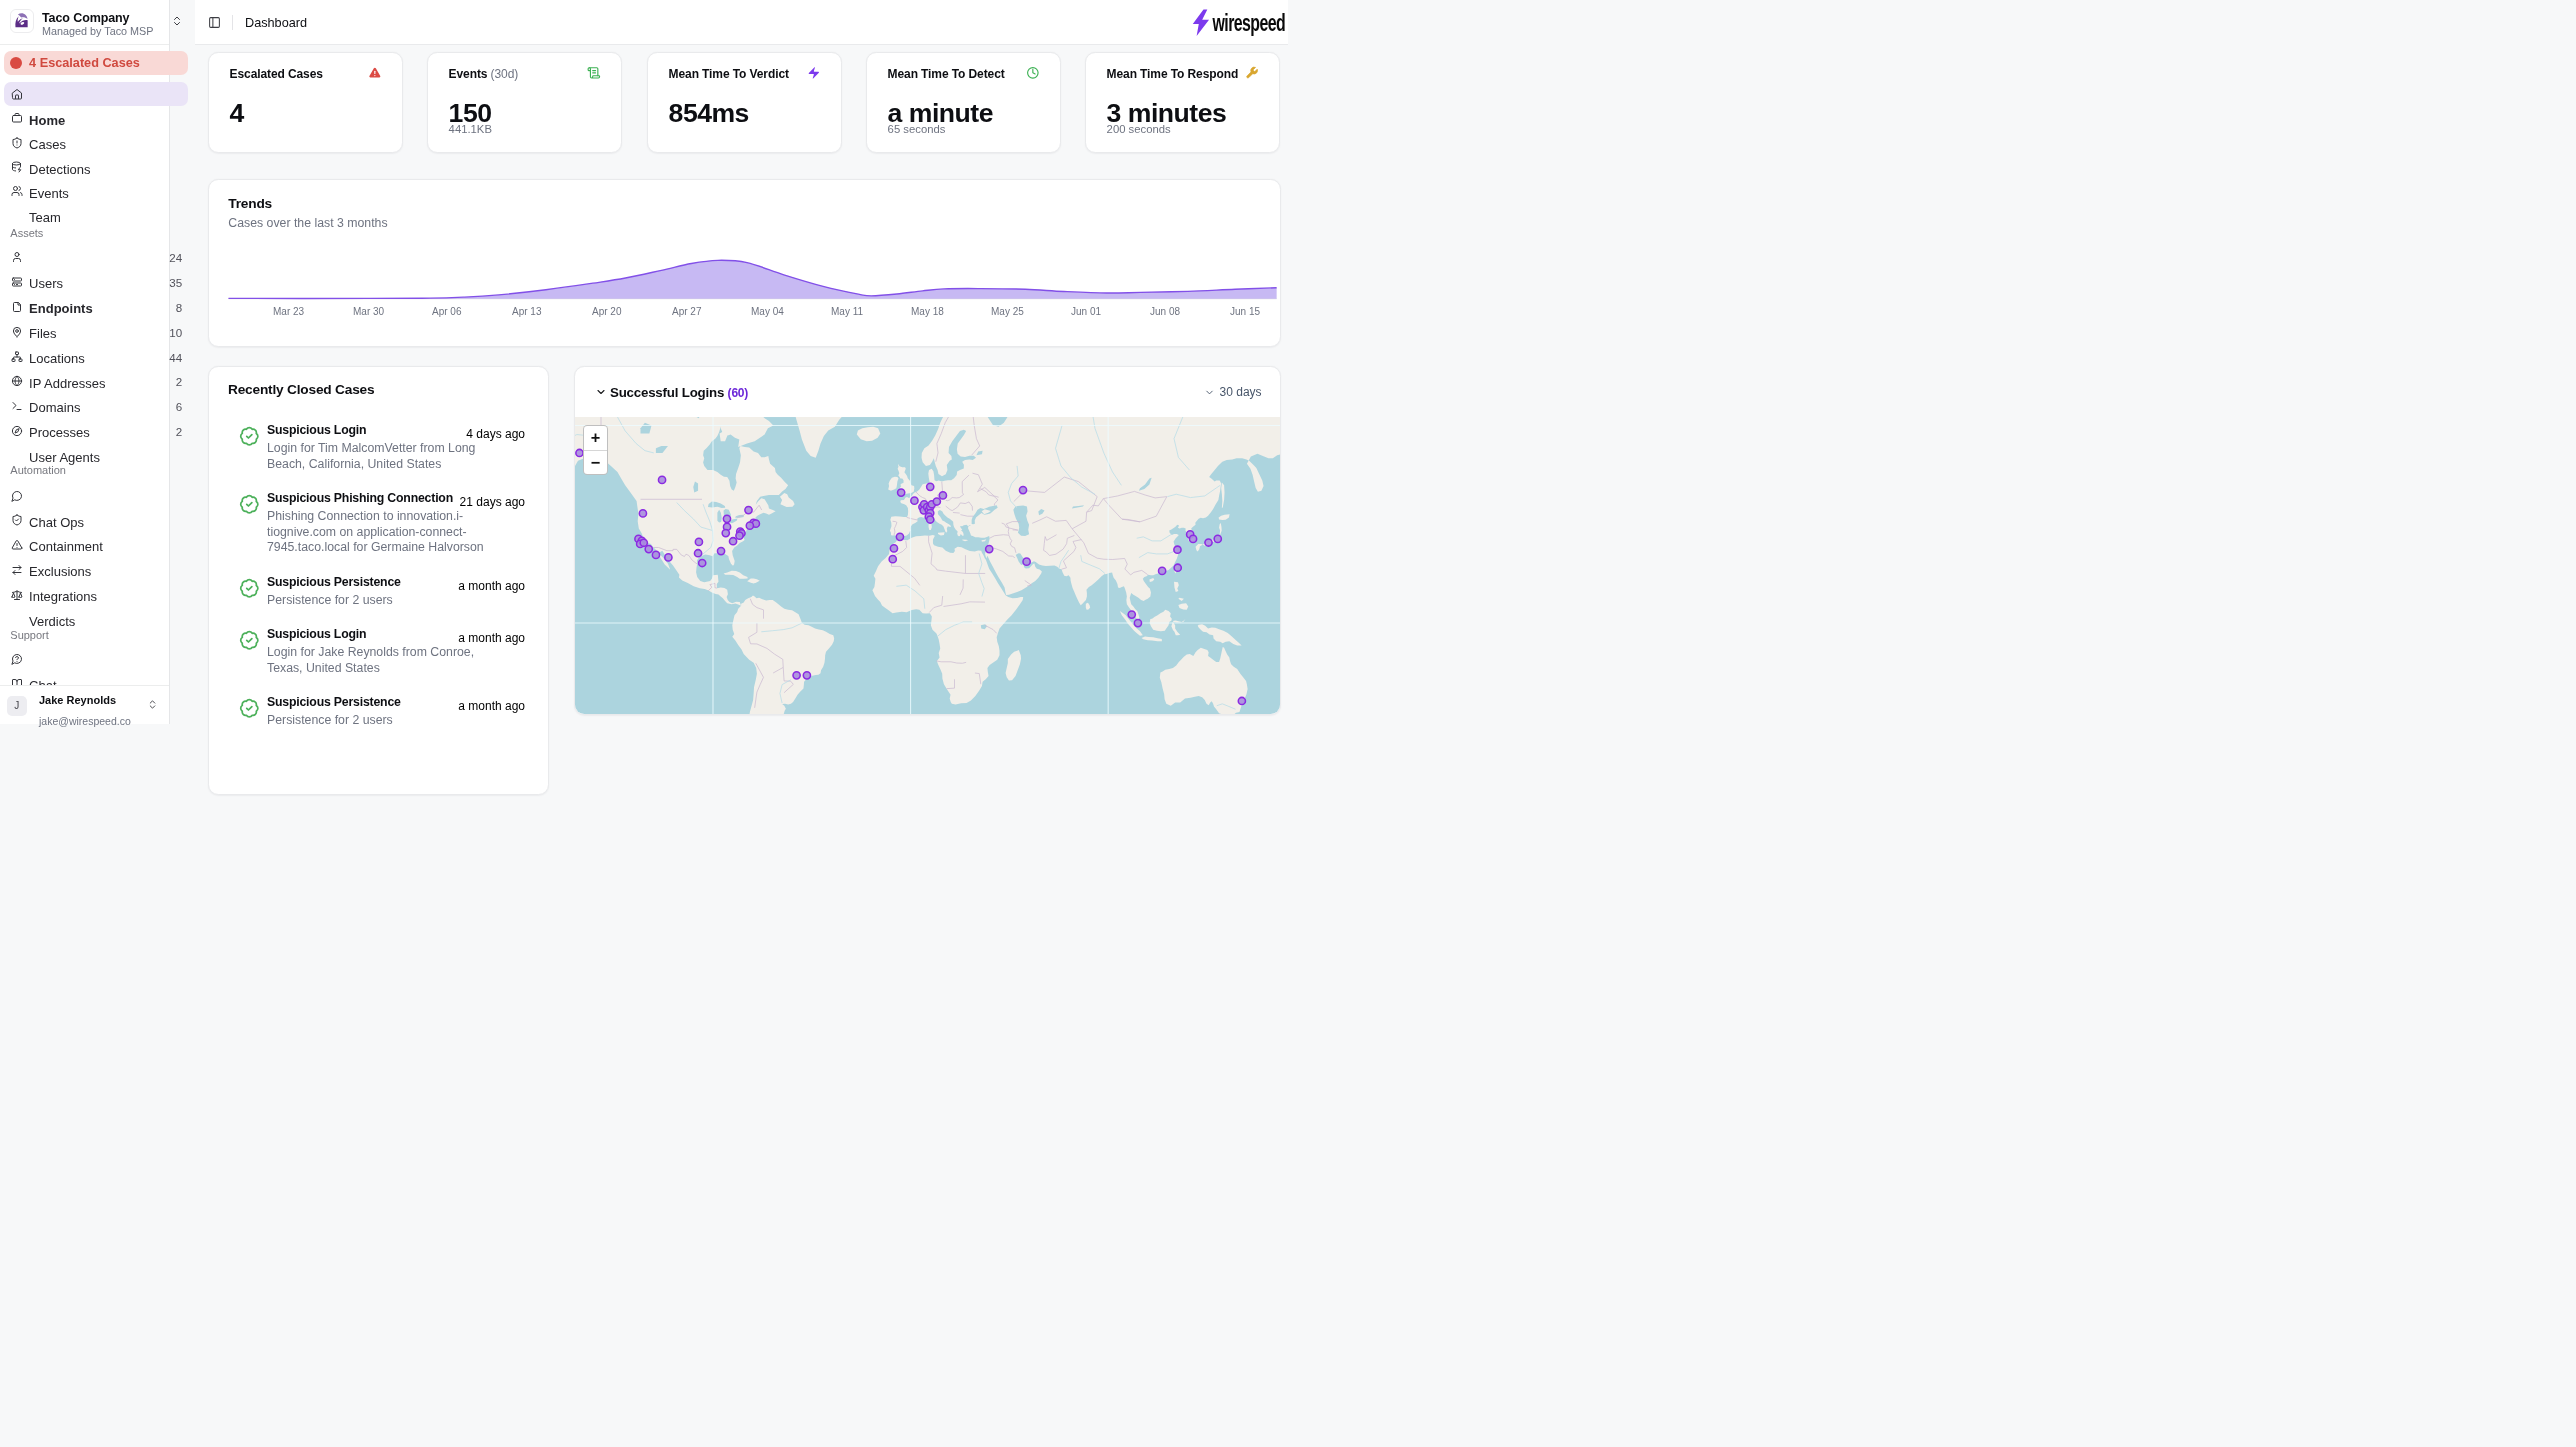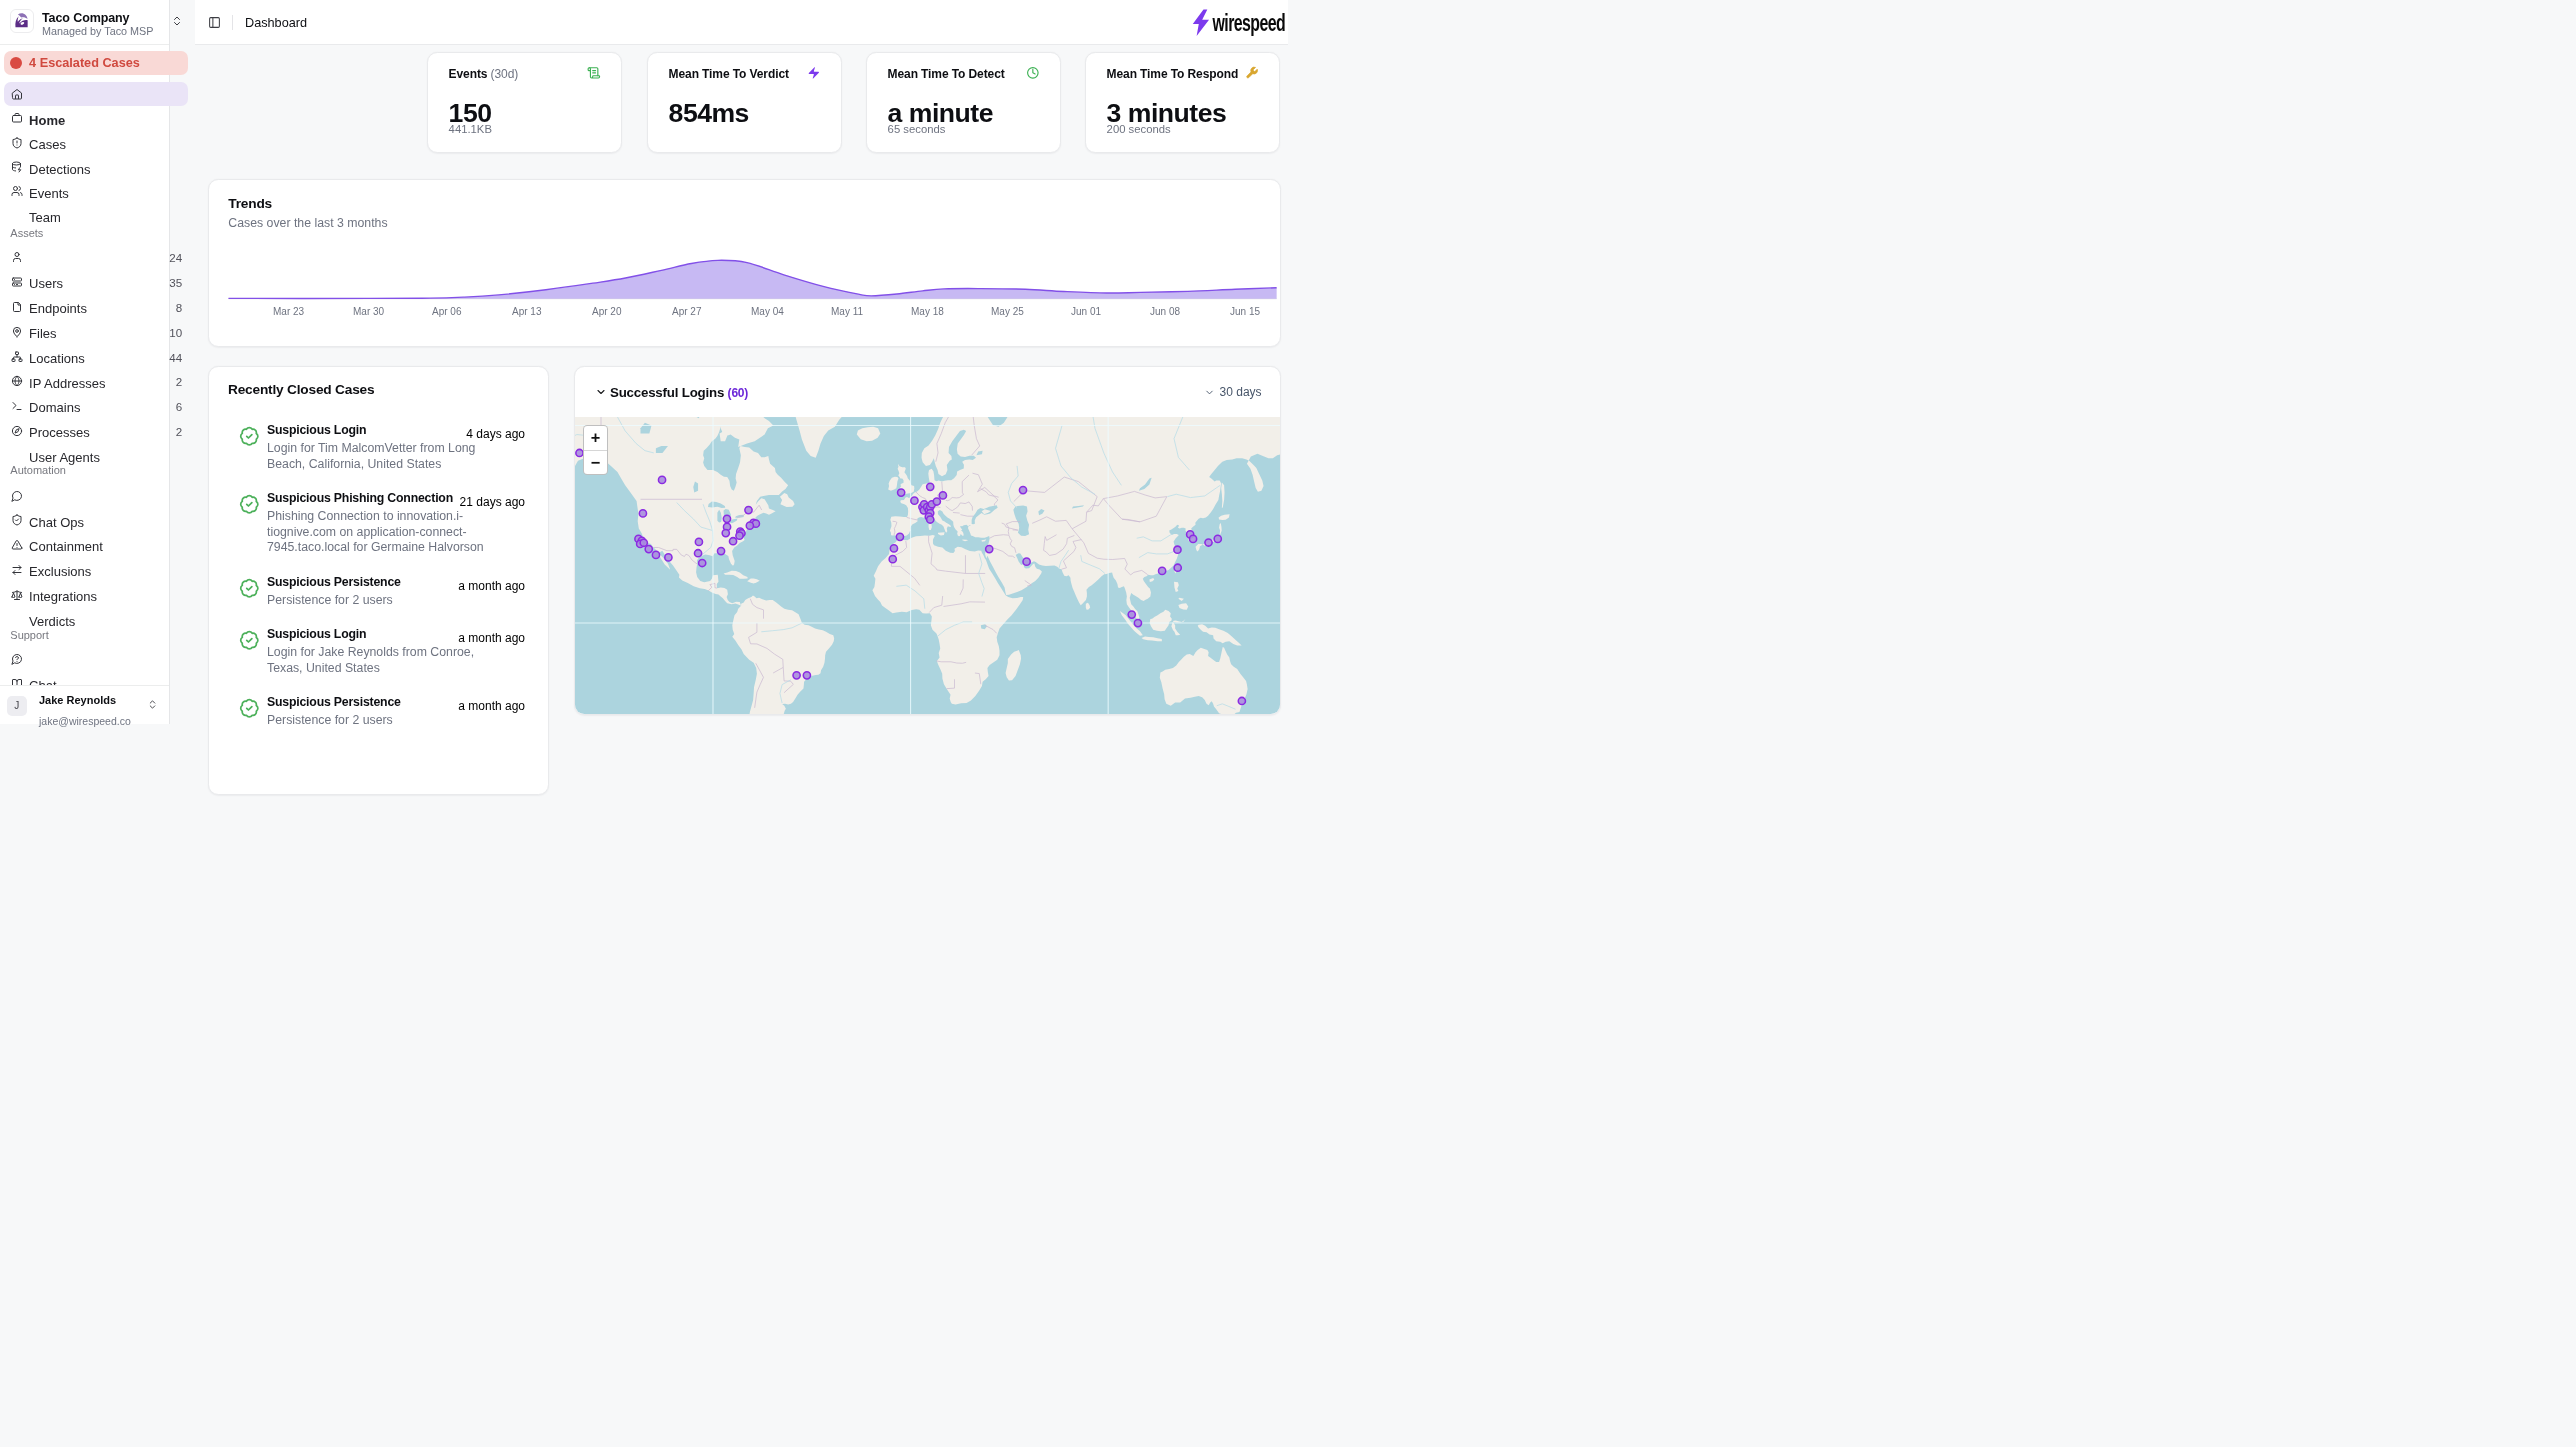--- a/index.html
+++ b/index.html
@@ -131,21 +131,21 @@
         </svg></span>
       <span class="nlab" style="font-weight:400">Users</span>
       <span class="cnt">24</span>
     </div>
     <div class="nav" style="top:270px;">
       <span class="nico"><svg viewBox="0 0 24 24" width="12" height="12" fill="none" stroke="#33343a" stroke-width="2" stroke-linecap="round" stroke-linejoin="round" style="">
           <rect x="3" y="4" width="18" height="6" rx="1.5"></rect>
           <rect x="3" y="14" width="18" height="6" rx="1.5"></rect>
           <path d="M7 7h.01M7 17h.01M11 17h2"></path>
         </svg></span>
-      <span class="nlab" style="font-weight:400">Endpoints</span>
+      <span class="nlab" style="font-weight:700">Endpoints</span>
       <span class="cnt">35</span>
     </div>
     <div class="nav" style="top:295px;">
       <span class="nico"><svg viewBox="0 0 24 24" width="12" height="12" fill="none" stroke="#33343a" stroke-width="2" stroke-linecap="round" stroke-linejoin="round" style="">
           <path d="M14 3H7a2 2 0 0 0-2 2v14a2 2 0 0 0 2 2h10a2 2 0 0 0 2-2V8z"></path>
           <path d="M14 3v5h5"></path>
         </svg></span>
       <span class="nlab" style="font-weight:400">Files</span>
       <span class="cnt">8</span>
     </div>
@@ -264,20 +264,29 @@
         <path d="M9 3v18"></path>
       </svg></span>
   <span class="div"></span>
   <span class="ttl">Dashboard</span>
   <svg id="logo" width="96" height="27.4" viewBox="0 0 112 32">
     <path d="M14.5 0.5 L2 17.5 H9 L6.5 31.5 L21 12.5 H13 L19 0.5 Z" fill="#7c3aed"></path>
     <text x="25" y="26" font-family="Liberation Sans" font-size="29" font-weight="700" letter-spacing="-1" fill="#0a0a0a" textLength="85" lengthAdjust="spacingAndGlyphs">wirespeed</text>
   </svg>
 </div>
 <main>
+  <div class="card stat" style="left:208px">
+      <div class="stitle">Escalated Cases</div>
+      <span class="sic"><svg viewBox="0 0 24 24" width="13.7" height="13.7" fill="none" style="">
+          <path d="m21.73 18-8-14a2 2 0 0 0-3.48 0l-8 14A2 2 0 0 0 4 20h16a2 2 0 0 0 1.73-2z" fill="#dc4b45"></path>
+          <path d="M12 9.2v4" stroke="#fff" stroke-width="2" stroke-linecap="round"></path>
+          <path d="M12 16.8h.01" stroke="#fff" stroke-width="2.2" stroke-linecap="round"></path>
+        </svg></span>
+      <div class="snum">4</div>
+    </div>
     <div class="card stat" style="left:427px">
       <div class="stitle">Events <span class="tmut">(30d)</span></div>
       <span class="sic"><svg viewBox="0 0 24 24" width="13.7" height="13.7" fill="none" stroke="#3cb153" stroke-width="2" stroke-linecap="round" stroke-linejoin="round" style="">
           <path d="M15 12h-5"></path>
           <path d="M15 8h-5"></path>
           <path d="M19 17V5a2 2 0 0 0-2-2H4"></path>
           <path d="M8 21h12a2 2 0 0 0 2-2v-1a1 1 0 0 0-1-1H11a1 1 0 0 0-1 1v1a2 2 0 1 1-4 0V5a2 2 0 1 0-4 0v2a1 1 0 0 0 1 1h3"></path>
         </svg></span>
       <div class="snum">150</div>
       <div class="sub">441.1KB</div>

